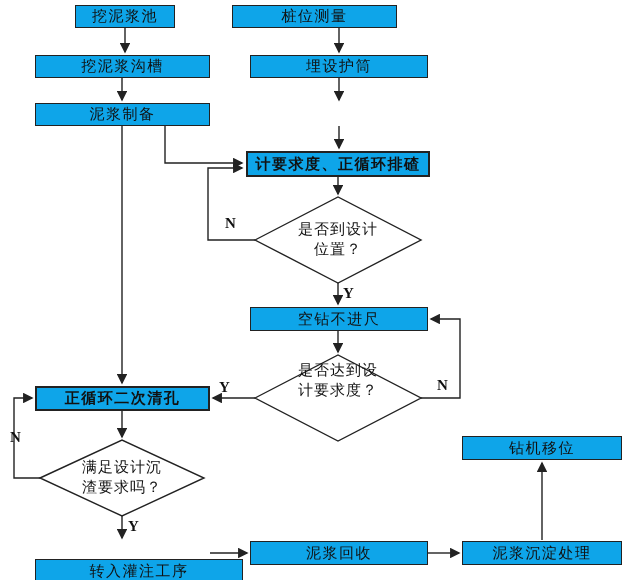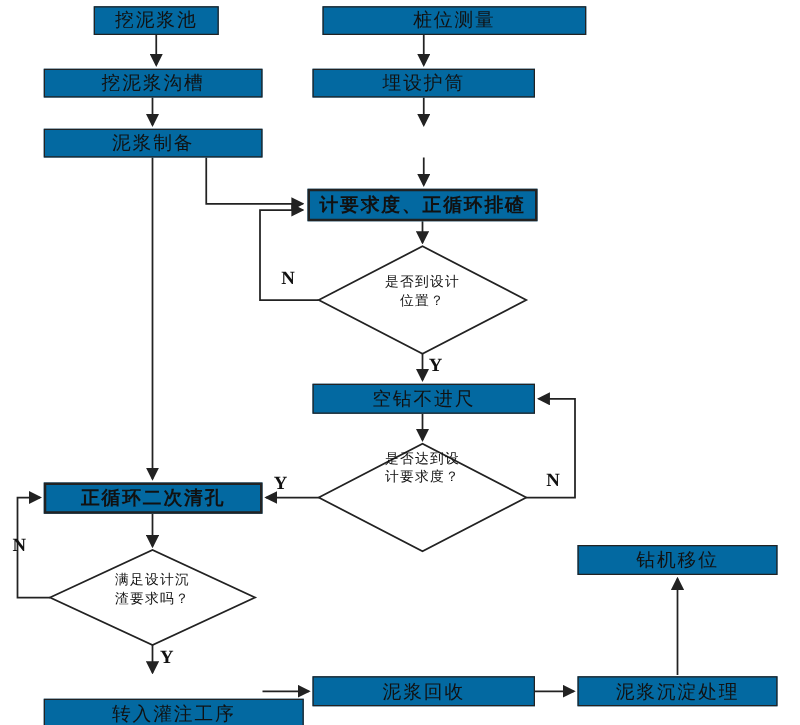--- a/index.html
+++ b/index.html
@@ -9,31 +9,31 @@
     background:#ffffff;
     font-family:"Liberation Serif","DejaVu Serif",serif;
     color:#111;
     overflow:hidden;
   }
   svg.wires{position:absolute;left:0;top:0;width:640px;height:580px;}
   .box{
     position:absolute;
     box-sizing:border-box;
     border:1.4px solid #222;
-    background:#0369a1;
+    background:#0ea5e9;
     display:flex;align-items:center;justify-content:center;
     font-size:15px;letter-spacing:1.5px;
     white-space:nowrap;
     z-index:2;
   }
   .box.bold{border-width:2.2px;font-weight:bold;}
   .dlabel{
     position:absolute;
     text-align:center;
-    font-size:11px;letter-spacing:1px;
+    font-size:15px;letter-spacing:1px;
     line-height:1.35;
     white-space:pre-line;
     z-index:2;
   }
   .branch{
     position:absolute;
     font-size:15px;
     font-weight:bold;
     z-index:2;
   }
@@ -74,21 +74,21 @@
 
     <polygon class="diamond" points="255,240 338,197 421,240 338,283"></polygon>
     <polygon class="diamond" points="255,398 338,355 421,398 338,441"></polygon>
     <polygon class="diamond" points="40,478 122,440 204,478 122,516"></polygon>
   </svg>
 
   <div class="box" style="left:75px;top:5px;width:100px;height:23px">挖泥浆池</div>
   <div class="box" style="left:35px;top:55px;width:175px;height:23px">挖泥浆沟槽</div>
   <div class="box" style="left:35px;top:103px;width:175px;height:23px">泥浆制备</div>
 
-  <div class="box" style="left:258px;top:5px;width:211px;height:23px">桩位测量</div>
+  <div class="box" style="left:232px;top:5px;width:165px;height:23px">桩位测量</div>
   <div class="box" style="left:250px;top:55px;width:178px;height:23px">埋设护筒</div>
   <div class="box bold" style="left:246px;top:151px;width:184px;height:26px">计要求度、正循环排碴</div>
 
   <div class="box" style="left:250px;top:307px;width:178px;height:24px">空钻不进尺</div>
 
   <div class="box bold" style="left:35px;top:386px;width:175px;height:25px">正循环二次清孔</div>
 
   <div class="box" style="left:35px;top:559px;width:208px;height:24px">转入灌注工序</div>
   <div class="box" style="left:250px;top:541px;width:178px;height:24px">泥浆回收</div>
   <div class="box" style="left:462px;top:541px;width:160px;height:24px">泥浆沉淀处理</div>

